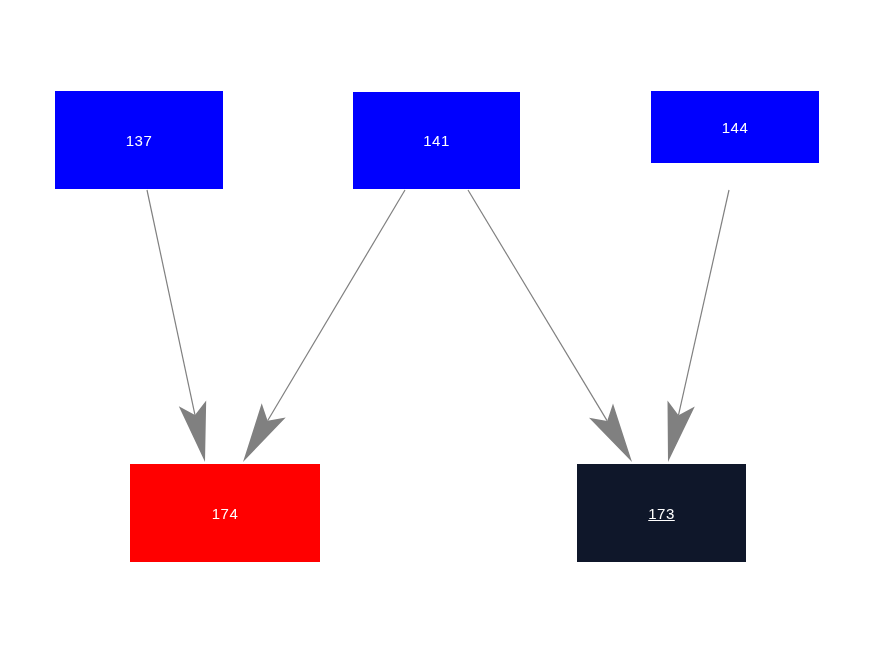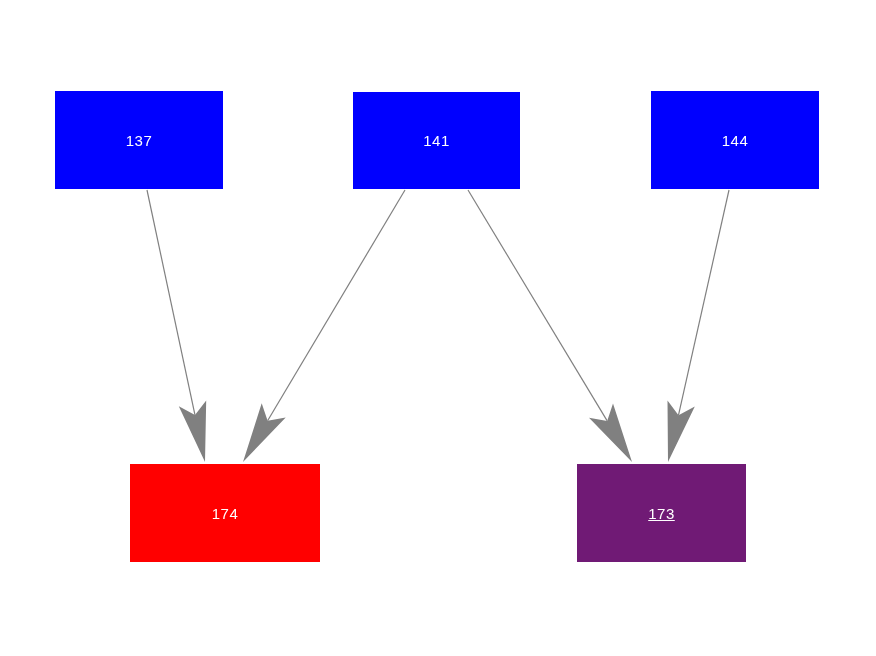--- a/index.html
+++ b/index.html
@@ -64,25 +64,25 @@
     </svg>
 
   <div class="node" style="left: 55px; top: 91px; width: 168px; height: 98px; background: rgb(0, 0, 255); color: rgb(255, 255, 255);">
     <span class="node-label">137</span>
   </div>
 
   <div class="node" style="left: 353px; top: 92px; width: 167px; height: 97px; background: rgb(0, 0, 255); color: rgb(255, 255, 255);">
     <span class="node-label">141</span>
   </div>
 
-  <div class="node" style="left: 651px; top: 91px; width: 168px; height: 98px; background: rgb(0, 0, 255); color: rgb(255, 255, 255);">
+  <div class="node" style="left: 651px; top: 91px; width: 168px; height: 72px; background: rgb(0, 0, 255); color: rgb(255, 255, 255);">
     <span class="node-label">144</span>
   </div>
 
   <div class="node" style="left: 130px; top: 464px; width: 190px; height: 98px; background: rgb(255, 0, 0); color: rgb(255, 255, 255);">
     <span class="node-label">174</span>
   </div>
 
-  <div class="node" style="left: 577px; top: 464px; width: 169px; height: 98px; background: #701a75; color: rgb(255, 255, 255); text-decoration: underline;">
+  <div class="node" style="left: 577px; top: 464px; width: 169px; height: 98px; background: #0f172a; color: rgb(255, 255, 255); text-decoration: underline;">
     <span class="node-label">173</span>
   </div>
 
 </div>
 
 </body></html>

